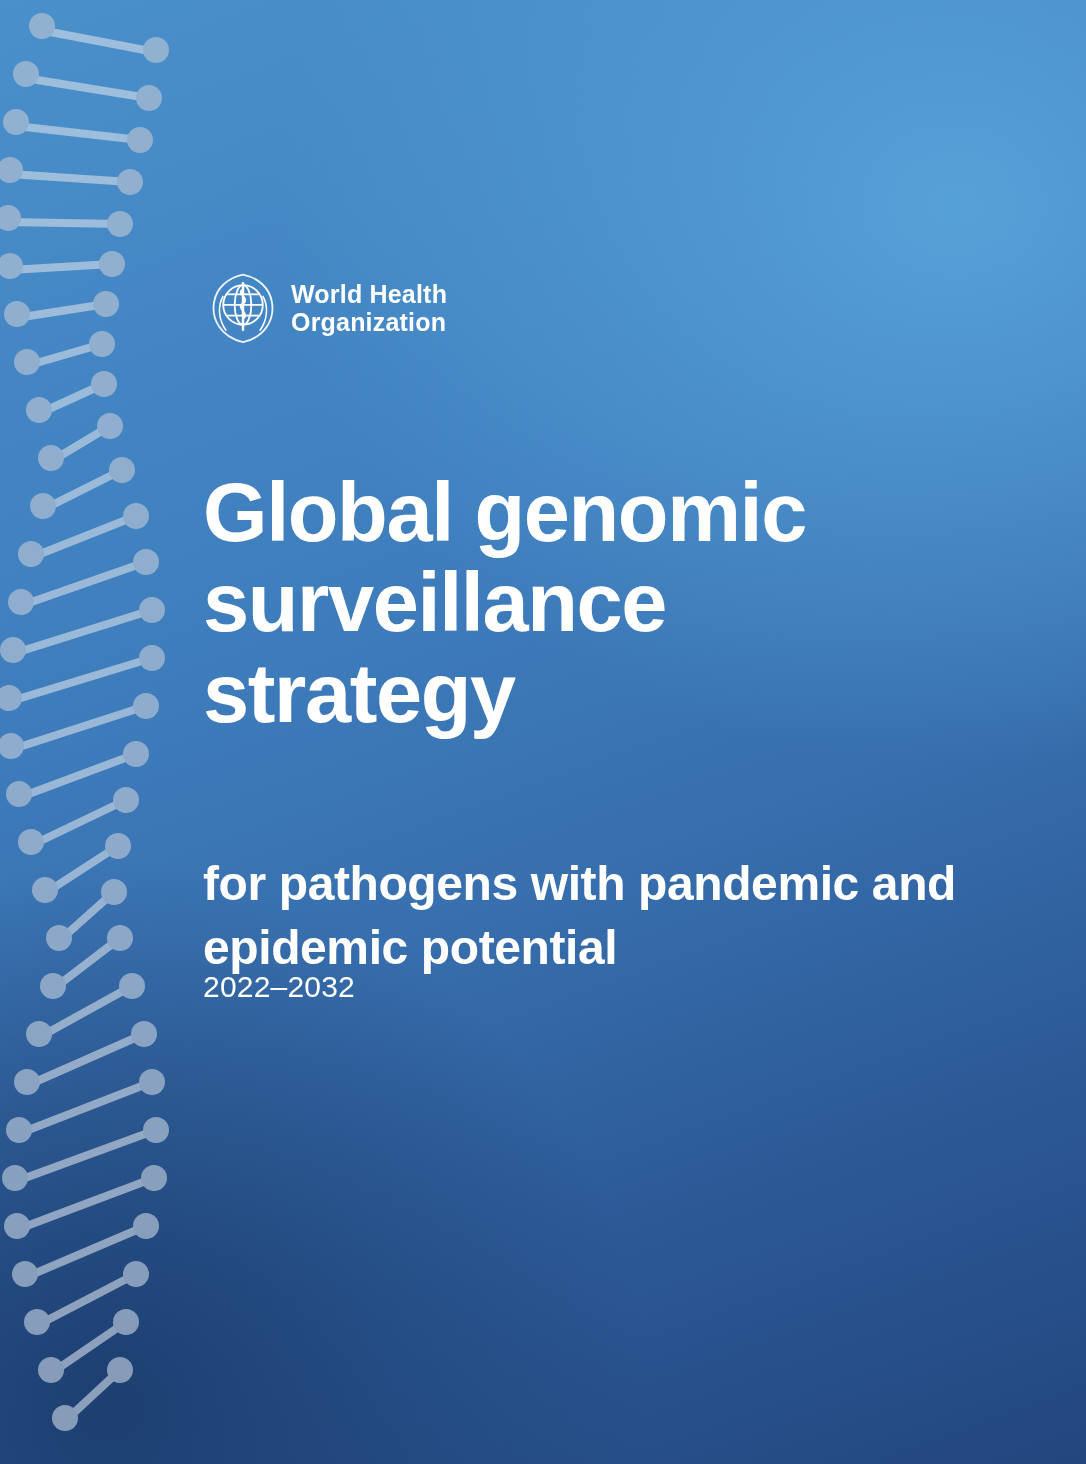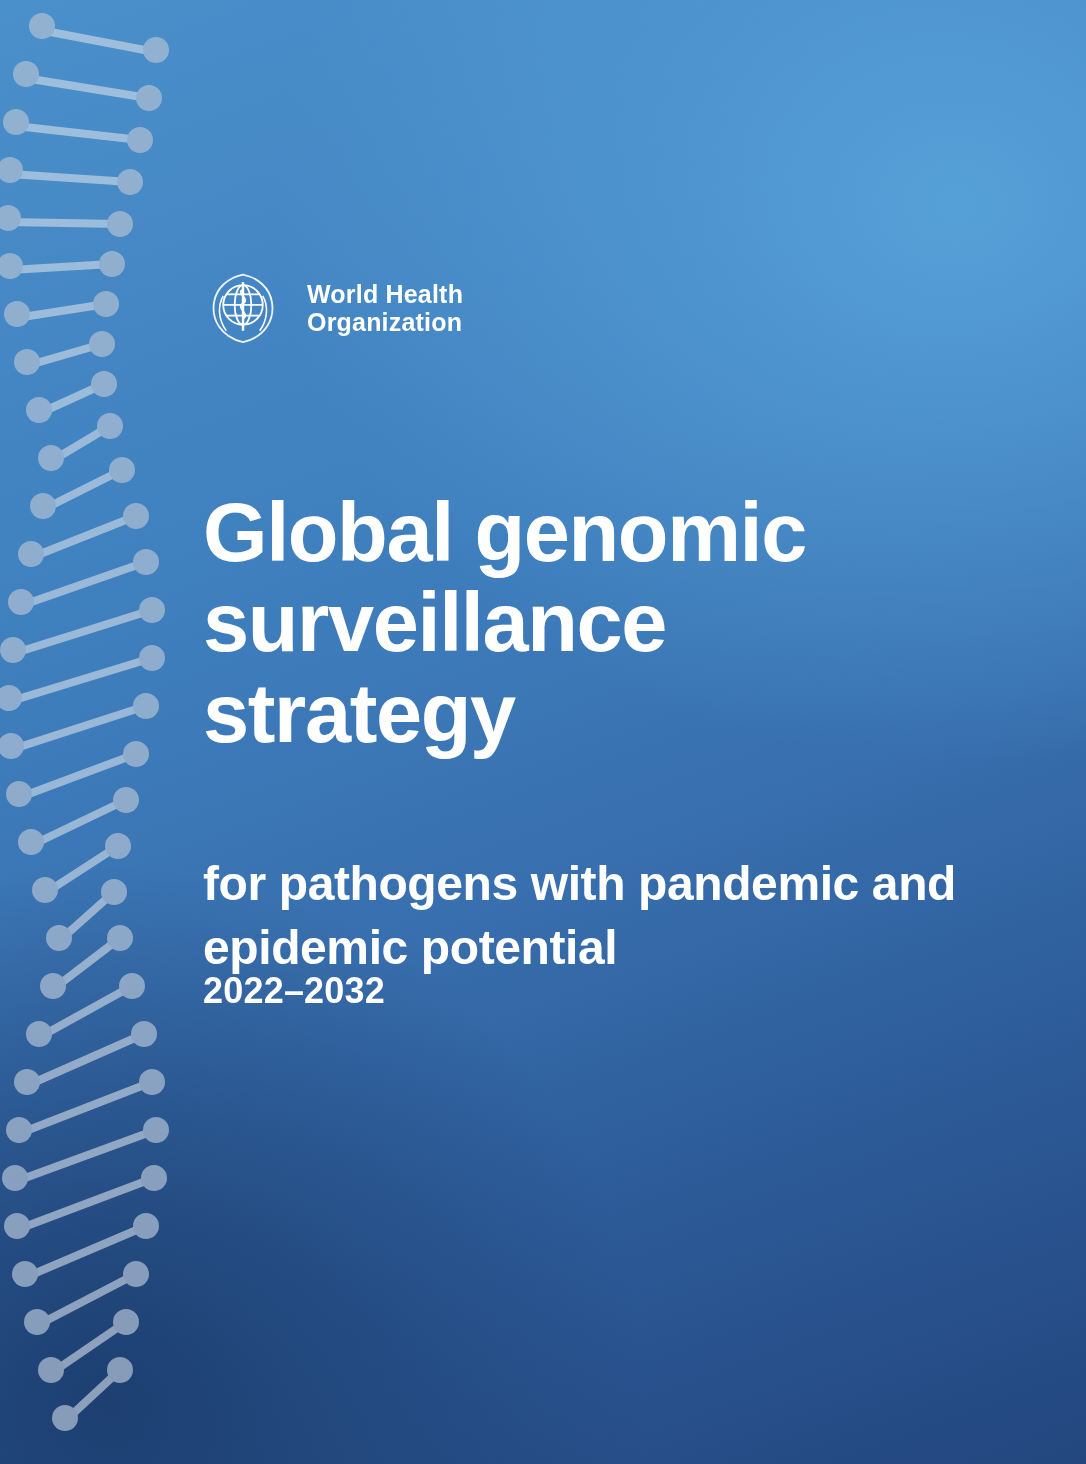--- a/index.html
+++ b/index.html
@@ -35,41 +35,41 @@
     opacity: 0.72;
   }
 
   
   .logo-row {
     position: absolute;
     left: 205px;
     top: 270px;
     display: flex;
     align-items: center;
-    gap: 26px;
+    gap: 10px;
   }
   .who-emblem {
     width: 76px;
     height: 76px;
     flex: 0 0 auto;
   }
   .who-wordmark {
     color: #ffffff;
     font-weight: bold;
     font-size: 25px;
     line-height: 1.12;
     letter-spacing: 0.2px;
     white-space: pre-line;
   }
 
   
   .title {
     position: absolute;
     left: 203px;
-    top: 432px;
+    top: 412px;
     width: 760px;
     color: #ffffff;
     font-size: 83px;
     line-height: 1.09;
     font-weight: bold;
     letter-spacing: -1.4px;
   }
   .subtitle {
     position: absolute;
     left: 203px;
@@ -79,22 +79,22 @@
     font-size: 48px;
     line-height: 1.33;
     font-weight: bold;
     letter-spacing: -0.4px;
   }
   .years {
     position: absolute;
     left: 203px;
     top: 970px;
     color: #ffffff;
-    font-size: 36px;
-    font-weight: bold;
+    font-size: 30px;
+    font-weight: normal;
     letter-spacing: 0.2px;
   }
 </style>
 </head>
 <body>
 
 <div class="cover">
 
   <svg class="dna-band" viewBox="0 0 260 1464" preserveAspectRatio="none" aria-hidden="true">
     <g fill="#b9c7da" stroke="#cdd8e6" stroke-width="7" stroke-linecap="round">

